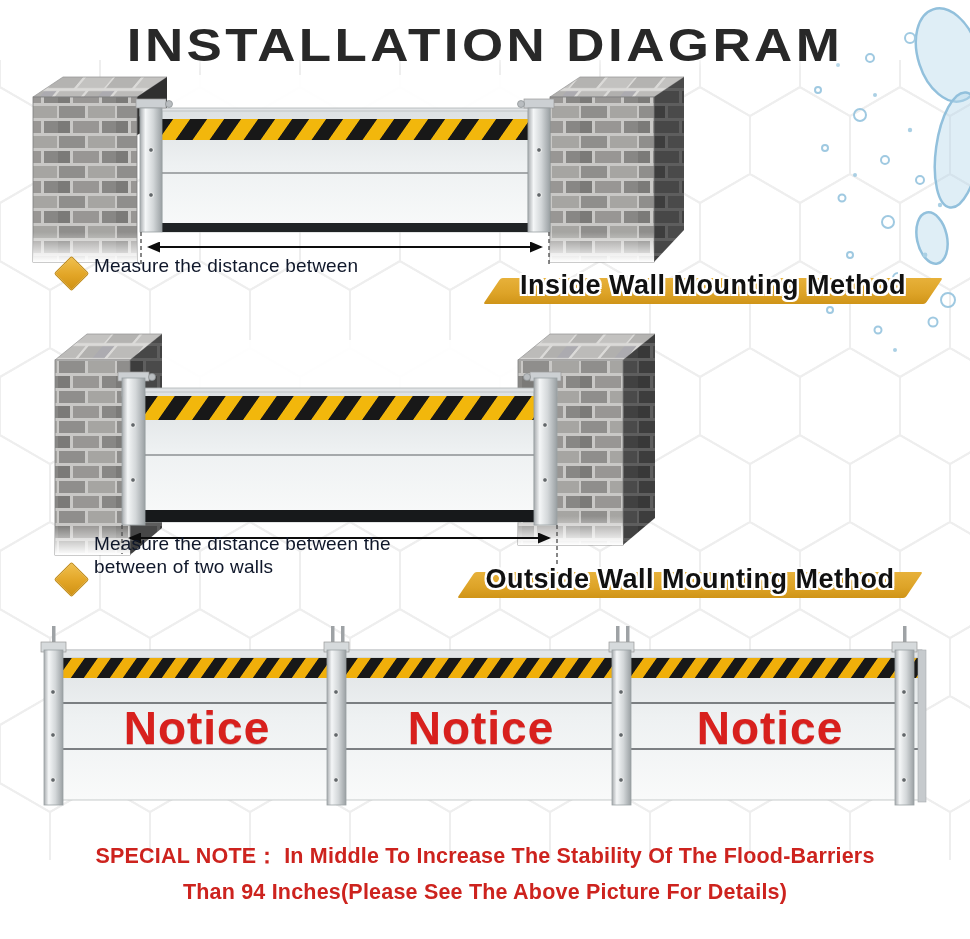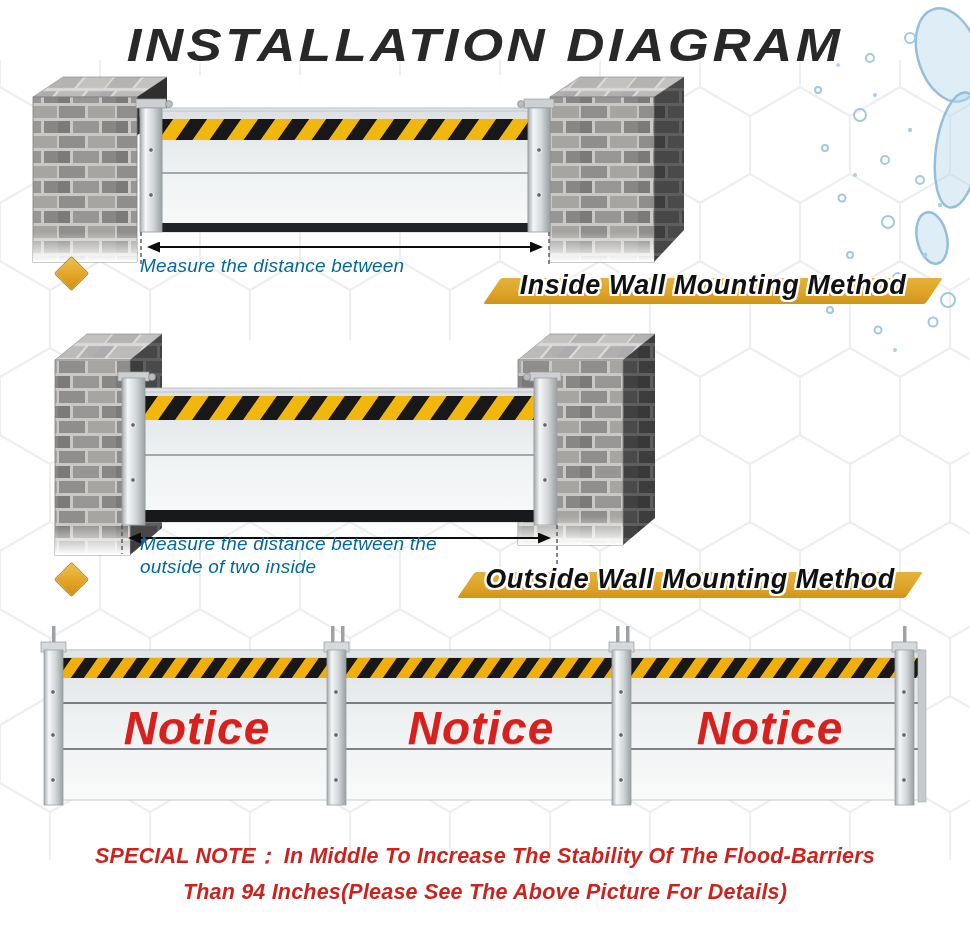--- a/index.html
+++ b/index.html
@@ -1,32 +1,32 @@
 <!DOCTYPE html>
 <html><head>
 <meta charset="utf-8">
 <style>
   html,body{margin:0;padding:0;}
   .page{position:relative;width:970px;height:939px;background:#ffffff;overflow:hidden;
-        font-family:"Liberation Sans",sans-serif;font-style:italic;}
+        font-family:"Liberation Sans",sans-serif;}
   .layer{position:absolute;}
   svg{display:block;}
 
   
   .title{position:absolute;left:0;top:18px;width:970px;text-align:center;
          font-weight:900;font-size:46px;letter-spacing:3px;color:#282828;
          transform:scaleX(1.15);transform-origin:50% 50%;
          text-shadow:0 0 10px #fff,0 0 14px #fff;}
 
   
   .diamond{position:absolute;width:23px;height:23px;transform:rotate(45deg);
            background:linear-gradient(135deg,#f0c04e 0%,#e2a526 55%,#cf9114 100%);
            border:1px solid #c08a15;border-radius:2px;}
-  .caption{position:absolute;left:94px;color:#0369a1;font-size:19px;line-height:22.5px;
-           letter-spacing:.2px;margin-left:46px;}
+  .caption{position:absolute;left:94px;color:#0f172a;font-size:19px;line-height:22.5px;
+           letter-spacing:.2px;}
 
   
   .banner{position:absolute;height:40px;}
   .banner .swoosh{position:absolute;left:0;right:0;top:12px;height:26px;
            background:linear-gradient(180deg,#e7b13a 0%,#dda327 60%,#cf9418 100%);
            transform:skewX(-34deg);border-radius:2px;}
   .banner .label{position:relative;display:block;width:100%;text-align:center;
            font-weight:700;font-size:27px;line-height:38px;color:#111;letter-spacing:.5px;
            text-shadow:-2px -2px 0 #fff,2px -2px 0 #fff,-2px 2px 0 #fff,2px 2px 0 #fff,
                        0 -2px 0 #fff,0 2px 0 #fff,-2px 0 0 #fff,2px 0 0 #fff;}
@@ -250,21 +250,21 @@
     <g>
       <line x1="122" y1="195" x2="122" y2="224" stroke="#555" stroke-width="1.4" stroke-dasharray="4,3"></line>
       <line x1="557" y1="195" x2="557" y2="235" stroke="#555" stroke-width="1.4" stroke-dasharray="4,3"></line>
       <line x1="130" y1="208" x2="549" y2="208" stroke="#0d0d0d" stroke-width="2.2" marker-start="url(#ah)" marker-end="url(#ah)"></line>
     </g>
   </svg>
 
   <div class="diamond" style="left:59px;top:567px"></div>
   <div class="caption" style="top:533px">
     <div>Measure the distance between the</div>
-    <div>outside of two inside</div>
+    <div>between of two walls</div>
   </div>
   <div class="banner" style="left:466px;top:560px;width:448px">
     <div class="swoosh"></div>
     <span class="label">Outside Wall Mounting Method</span>
   </div>
 
   <svg class="layer" style="left:0;top:612px" width="970" height="215" viewBox="0 0 970 215">
     <rect x="47" y="38" width="875" height="150" fill="url(#panelG)" stroke="#b9bdbf" stroke-width="0.8"></rect>
     <rect x="47" y="38" width="875" height="8" fill="#e2e5e7" stroke="#b0b4b6" stroke-width="0.6"></rect>
     <rect x="47" y="46" width="875" height="20" fill="url(#hazardSm)"></rect>

